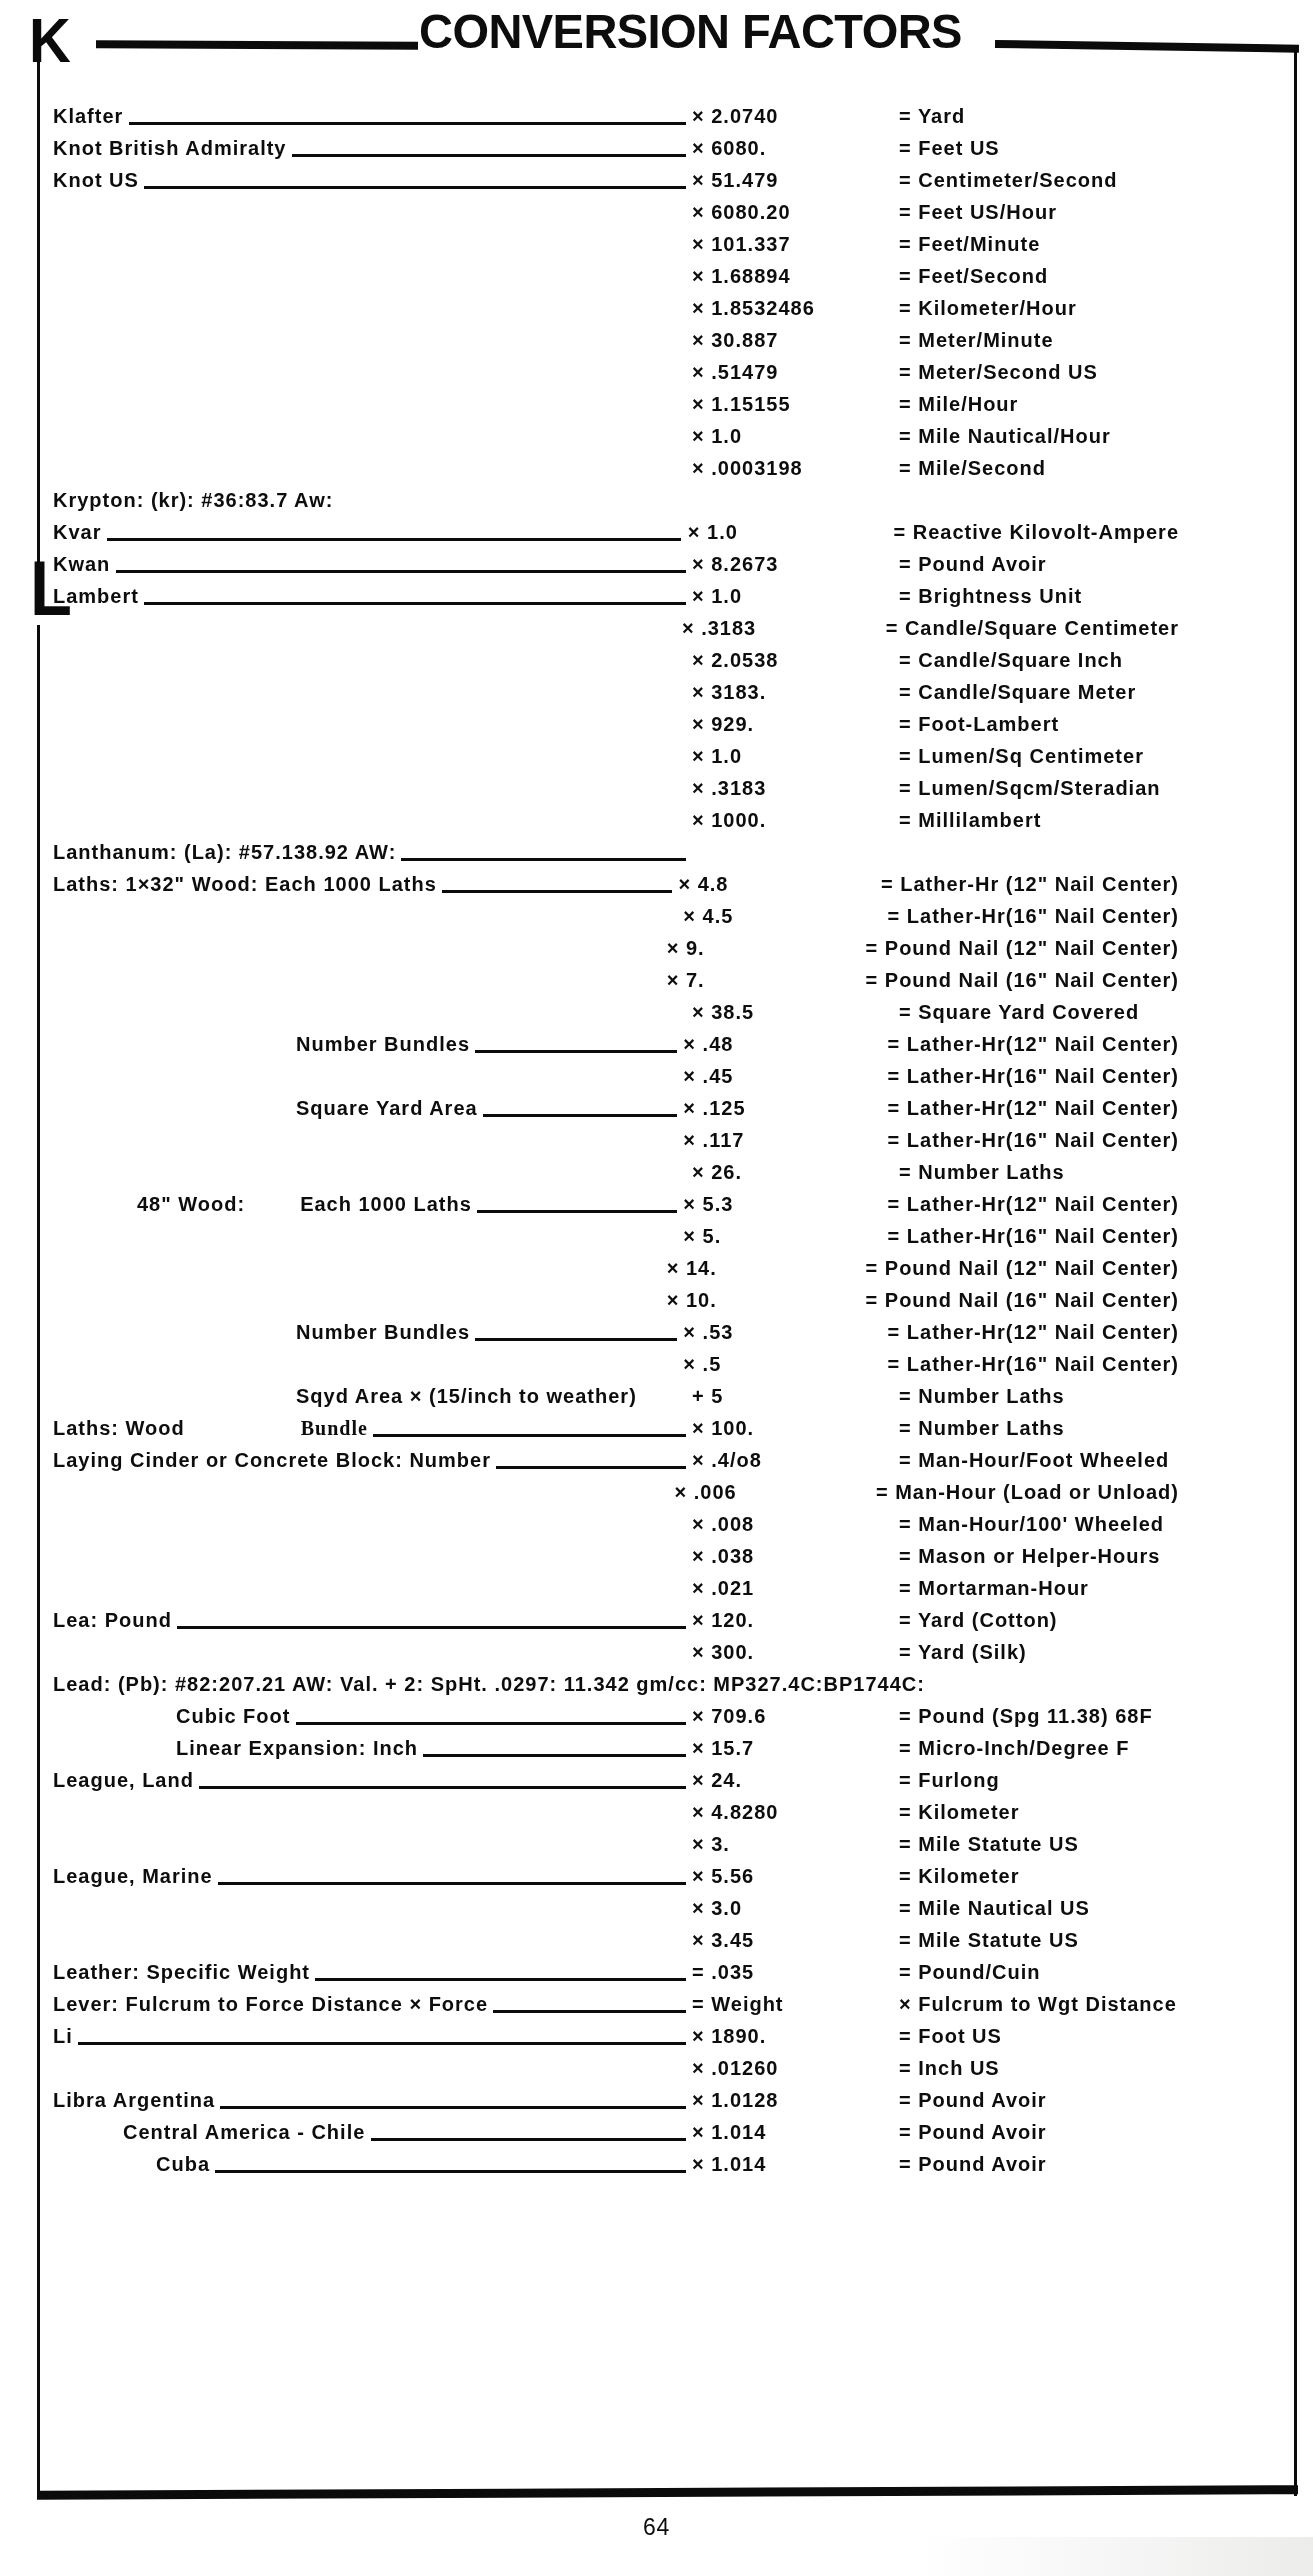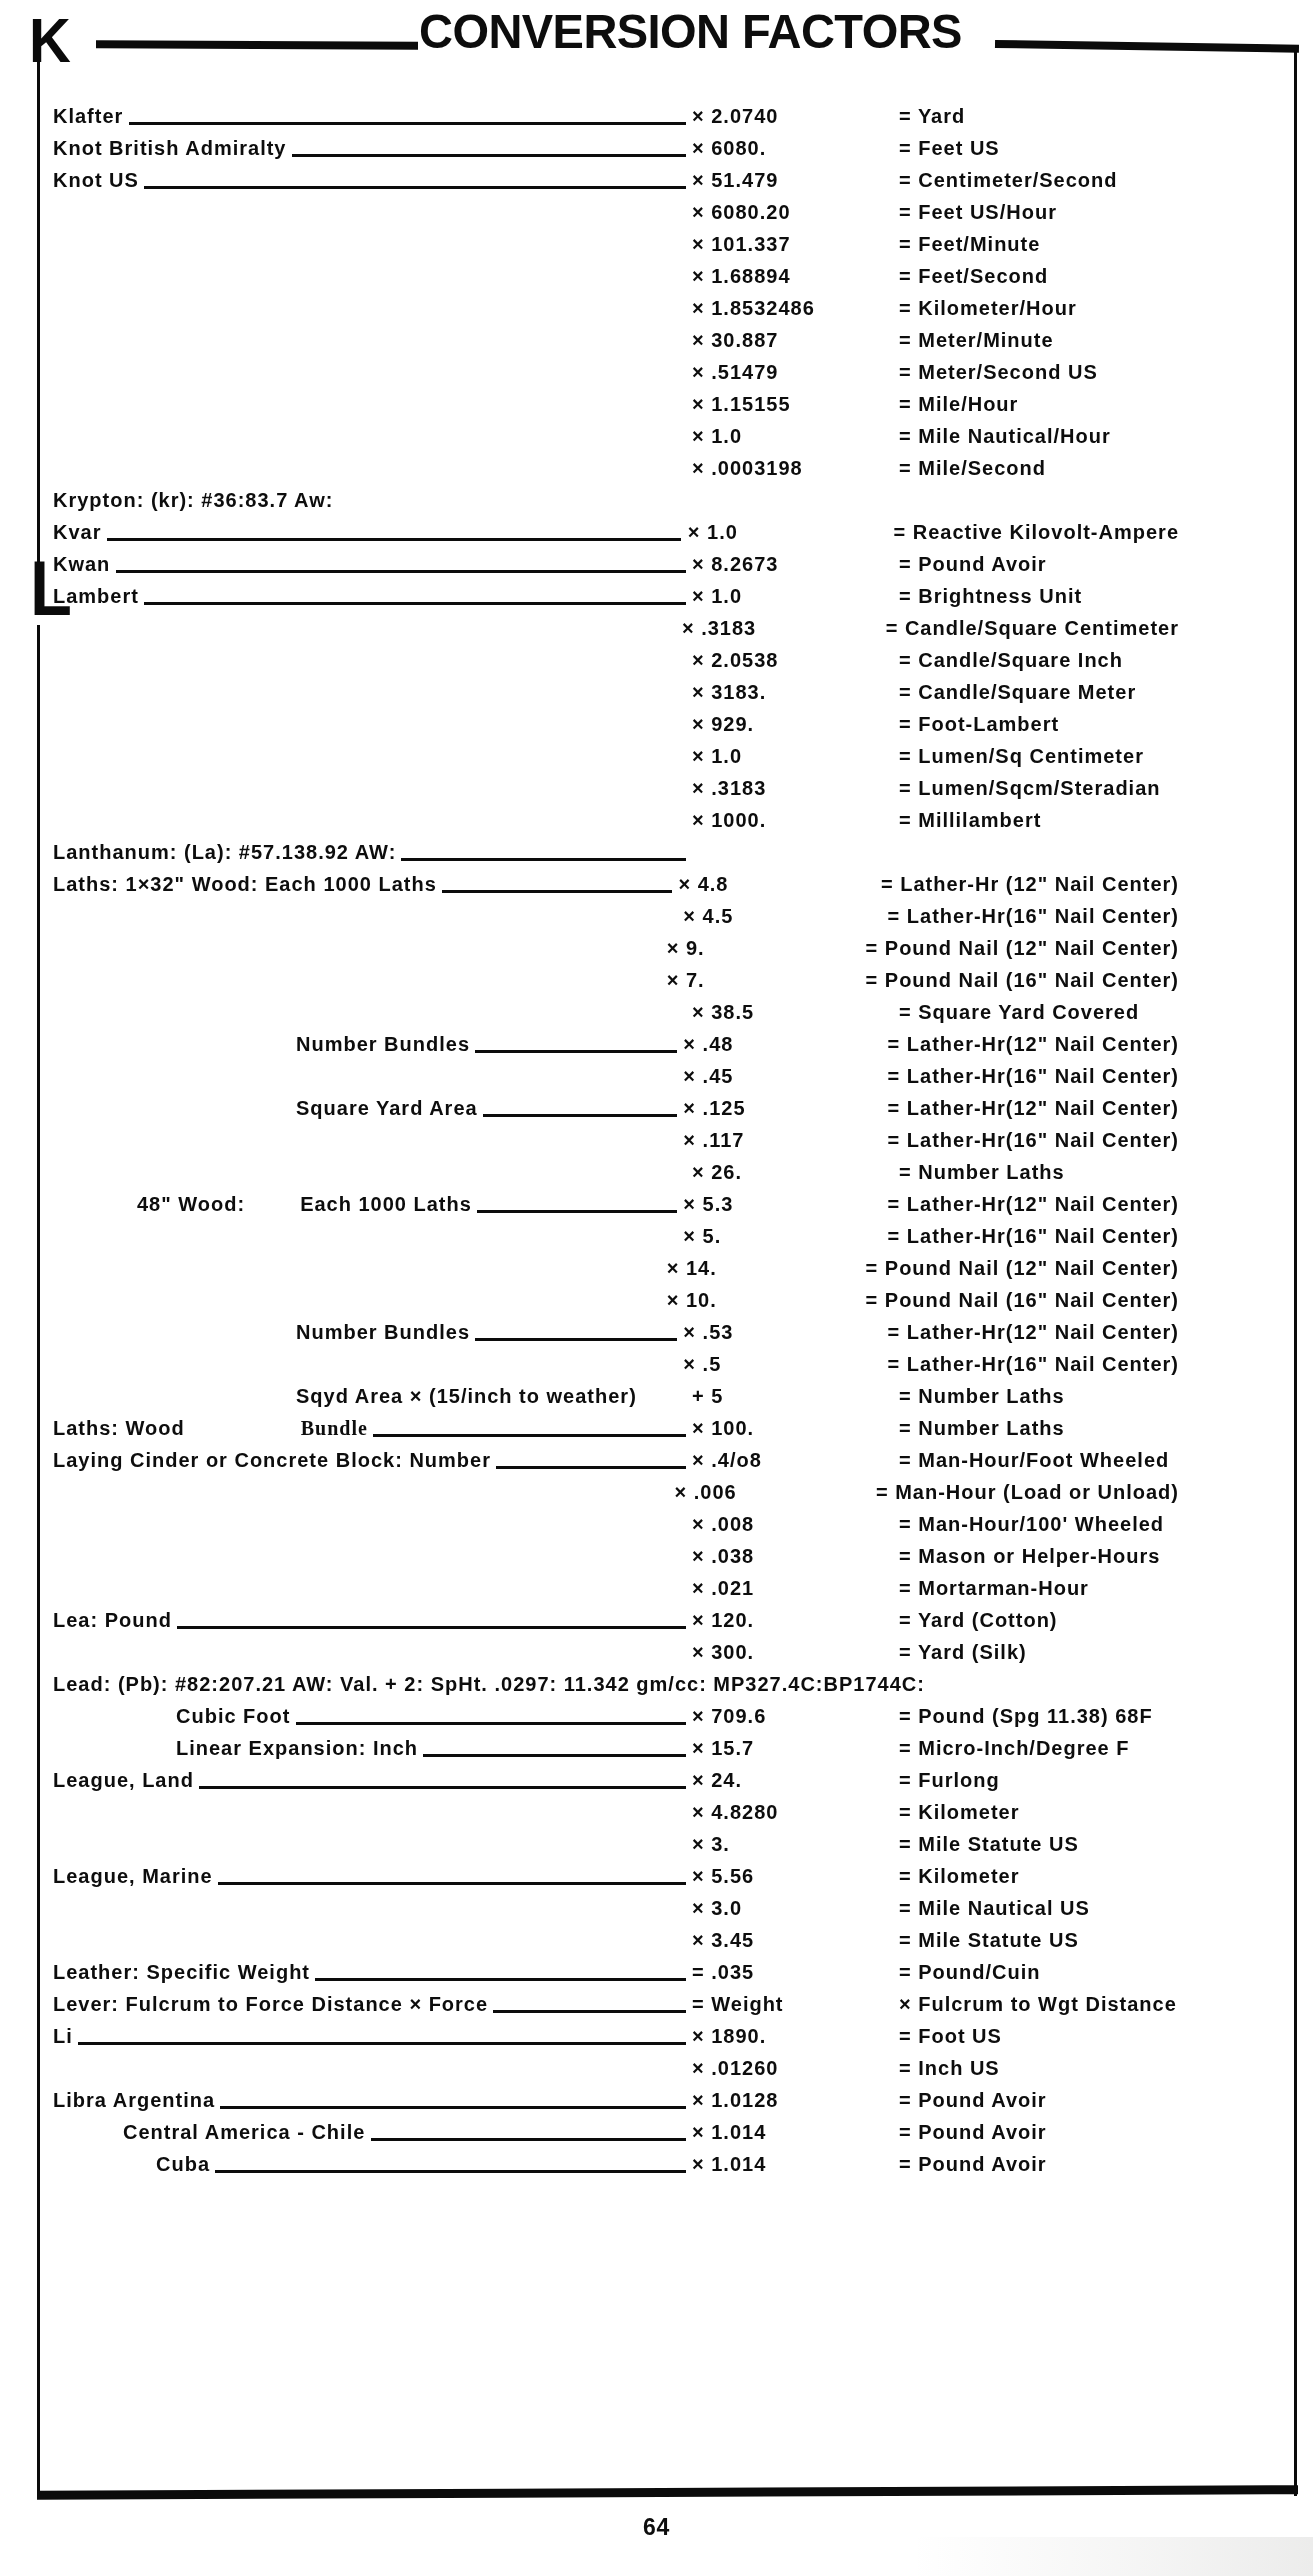--- a/index.html
+++ b/index.html
@@ -44,21 +44,21 @@
   .seg{padding-bottom:6.5px;flex:0 0 auto;}
   .underline{
     flex:1 1 0;min-width:9px;height:0;
     border-bottom:3.2px solid #0c0c0c;
     margin:0 6.5px 7.1px 5.2px;
   }
   .row.wide .label{width:auto;flex:1;text-align:right;}
   
   .page-number{
     position:absolute;left:0;top:2514px;width:1313px;
-    text-align:center;font-size:23px;font-weight:bold;letter-spacing:0.6px;
+    text-align:center;font-size:23px;font-weight:normal;letter-spacing:0.6px;
   }
   .scan-noise{
     position:absolute;right:0;bottom:0;width:401px;height:39px;
     background:linear-gradient(90deg,rgba(0,0,0,0) 0%,rgba(120,120,115,.08) 60%,rgba(120,120,115,.14) 100%);
   }
 </style>
 </head>
 <body>
 
 <div class="page">

